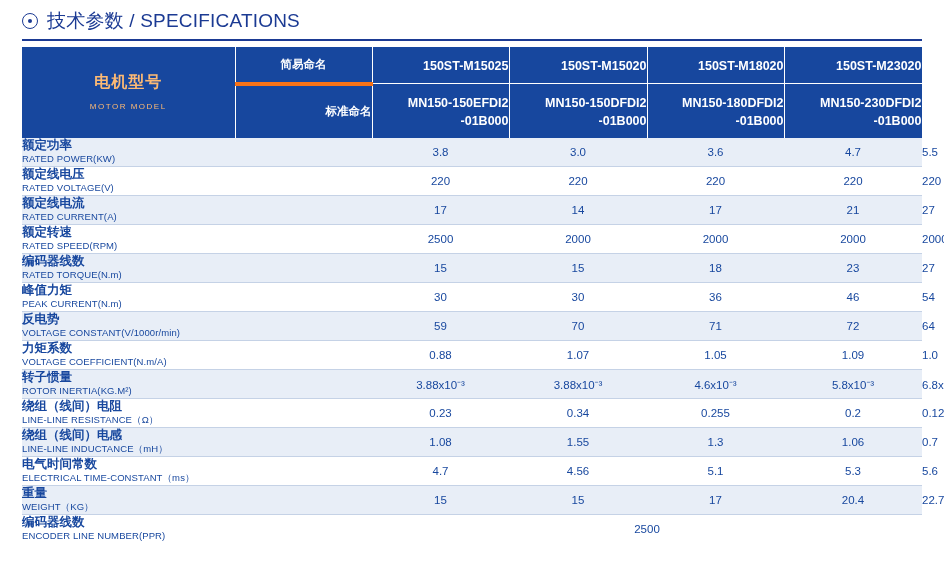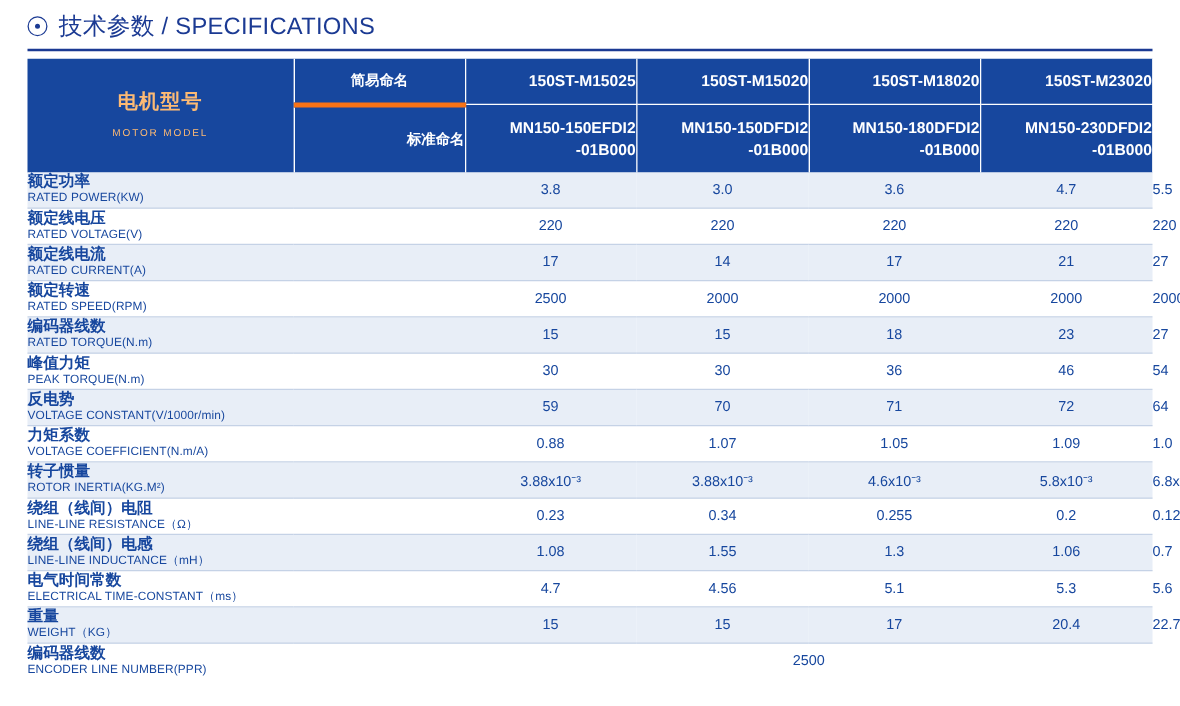--- a/index.html
+++ b/index.html
@@ -263,21 +263,21 @@
           </td>
           <td class="val">15</td>
           <td class="val">15</td>
           <td class="val">18</td>
           <td class="val">23</td>
           <td class="val">27</td>
         </tr>
         <tr class="rowline even">
           <td class="row-label" colspan="2">
             <span class="cn">峰值力矩</span>
-            <span class="en">PEAK TORQUE(N.m)</span>
+            <span class="en">PEAK CURRENT(N.m)</span>
           </td>
           <td class="val">30</td>
           <td class="val">30</td>
           <td class="val">36</td>
           <td class="val">46</td>
           <td class="val">54</td>
         </tr>
         <tr class="rowline odd">
           <td class="row-label" colspan="2">
             <span class="cn">反电势</span>

